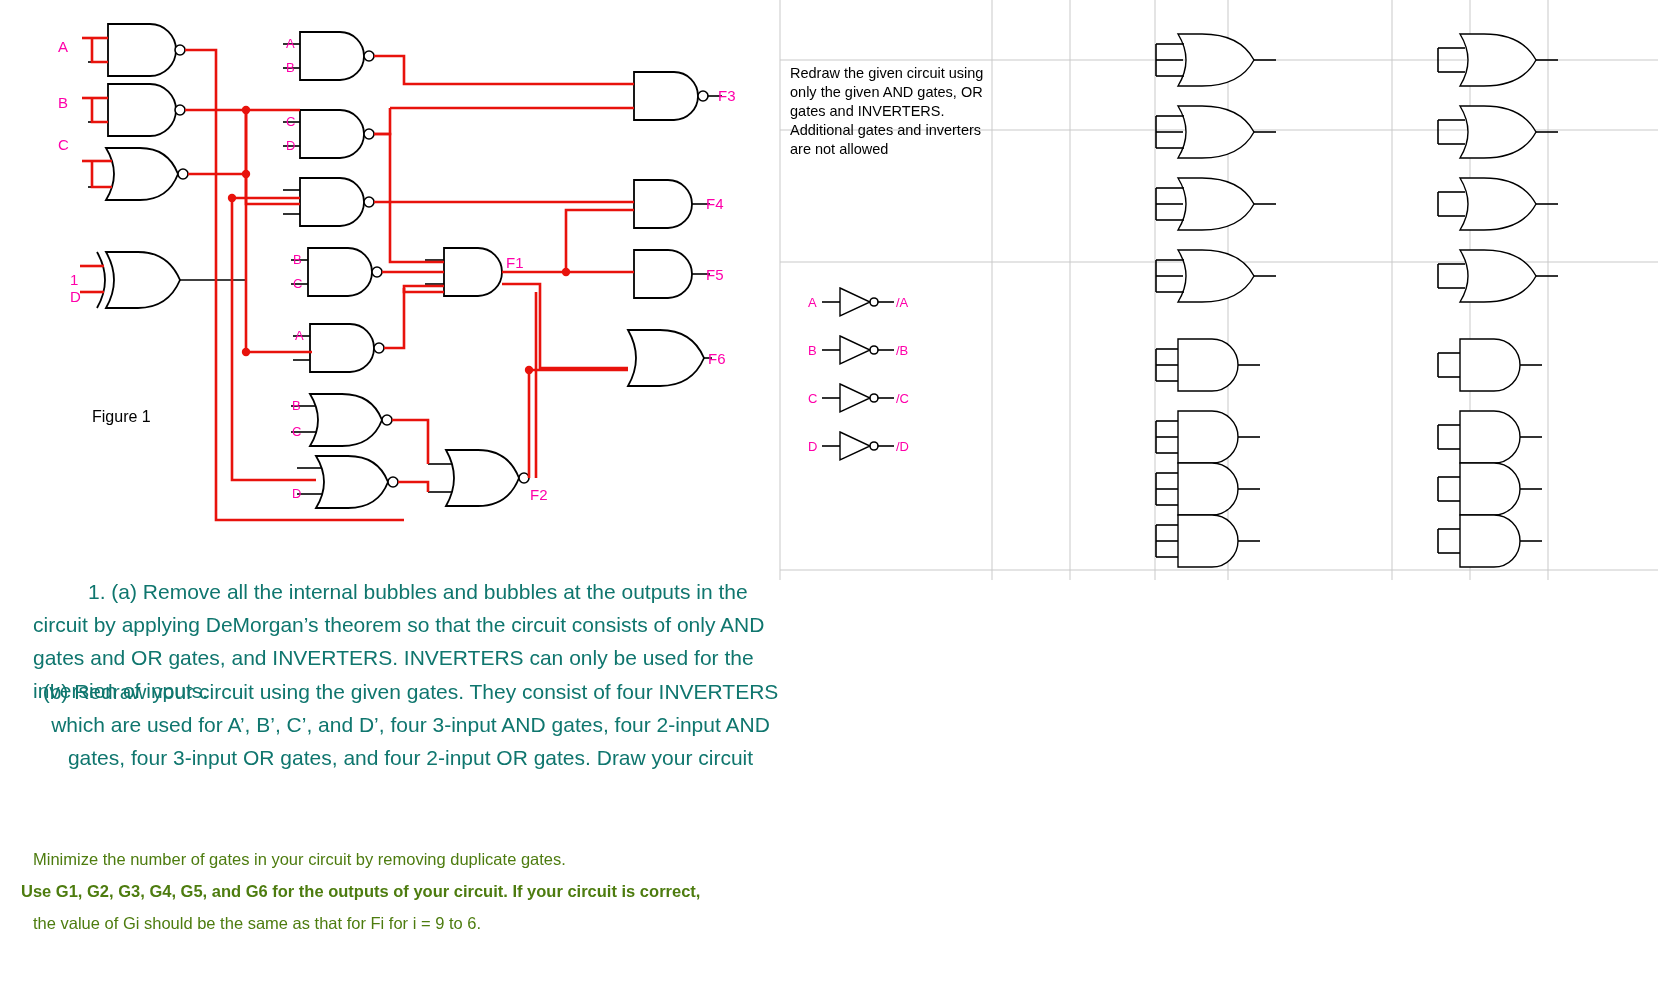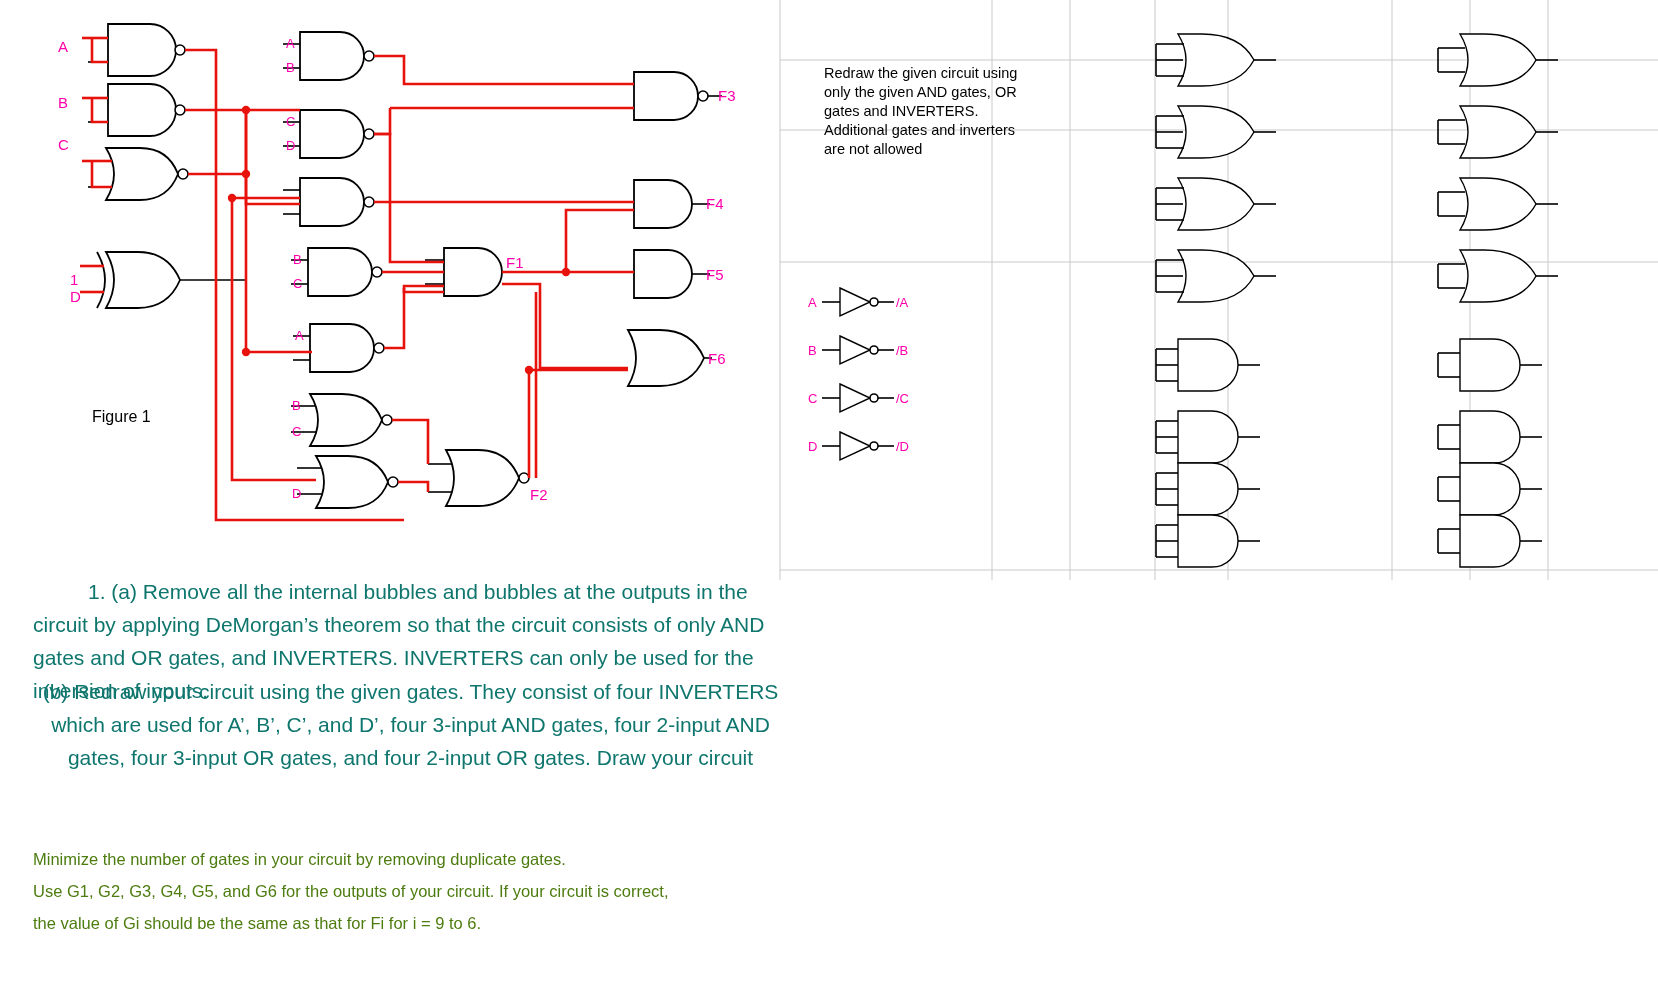--- a/index.html
+++ b/index.html
@@ -9,21 +9,21 @@
   .lbl-pink{fill:#ff00aa;font-size:15px;font-family:"Liberation Sans",sans-serif;}
   .lbl-pink-sm{fill:#ff00aa;font-size:13px;font-family:"Liberation Sans",sans-serif;}
   .wire{stroke:#000;stroke-width:1.6;fill:none;}
   .rwire{stroke:#e8120c;stroke-width:2.6;fill:none;}
   .gate{stroke:#000;stroke-width:1.8;fill:#fff;}
   .gate-thin{stroke:#000;stroke-width:1.4;fill:#fff;}
   .bub{stroke:#000;stroke-width:1.6;fill:#fff;}
   .dot{fill:#e8120c;}
   .grid-line{stroke:#c9c9c9;stroke-width:1;}
   .fig-cap{font-size:16px;color:#000;}
-  .note{font-size:14.5px;line-height:19px;color:#000;margin-left:34px;}
+  .note{font-size:14.5px;line-height:19px;color:#000;}
   .para{font-size:21px;line-height:33px;color:#0f766e;}
   .para2{font-size:16.5px;line-height:32px;color:#4d7c0f;}
 </style>
 </head>
 <body>
 
 <div class="abs" style="left:0;top:0;width:800px;height:570px;">
 <svg width="800" height="570" viewBox="0 0 800 570">
 
   <text class="lbl-pink" x="58" y="52">A</text>
@@ -408,14 +408,14 @@
   </g>
 </svg>
 </div>
 
 <div class="abs note" style="left:790px;top:64px;width:200px;">Redraw the given circuit using only the given AND gates, OR gates and INVERTERS. Additional gates and inverters are not allowed</div>
 
 <div class="abs para" style="left:33px;top:575px;width:755px;text-indent:55px;">1. (a) Remove all the internal bubbles and bubbles at the outputs in the circuit by applying DeMorgan’s theorem so that the circuit consists of only AND gates and OR gates, and INVERTERS. INVERTERS can only be used for the inversion of inputs.</div>
 <div class="abs para" style="left:33px;top:675px;width:755px;text-align:center;">(b) Redraw your circuit using the given gates. They consist of four INVERTERS which are used for A’, B’, C’, and D’, four 3-input AND gates, four 2-input AND gates, four 3-input OR gates, and four 2-input OR gates. Draw your circuit</div>
 
 <div class="abs para2" style="left:33px;top:843px;width:760px;">Minimize the number of gates in your circuit by removing duplicate gates.</div>
-<div class="abs para2" style="left:33px;top:875px;width:760px;">Use G1, G2, G3, G4, G5, and G6 for the outputs of your circuit. If your circuit is correct,</div>
+<div class="abs para2" style="left:21px;top:875px;width:760px;font-weight:bold;">Use G1, G2, G3, G4, G5, and G6 for the outputs of your circuit. If your circuit is correct,</div>
 <div class="abs para2" style="left:33px;top:907px;width:760px;">the value of Gi should be the same as that for Fi for i = 9 to 6.</div>
 
 </body></html>

